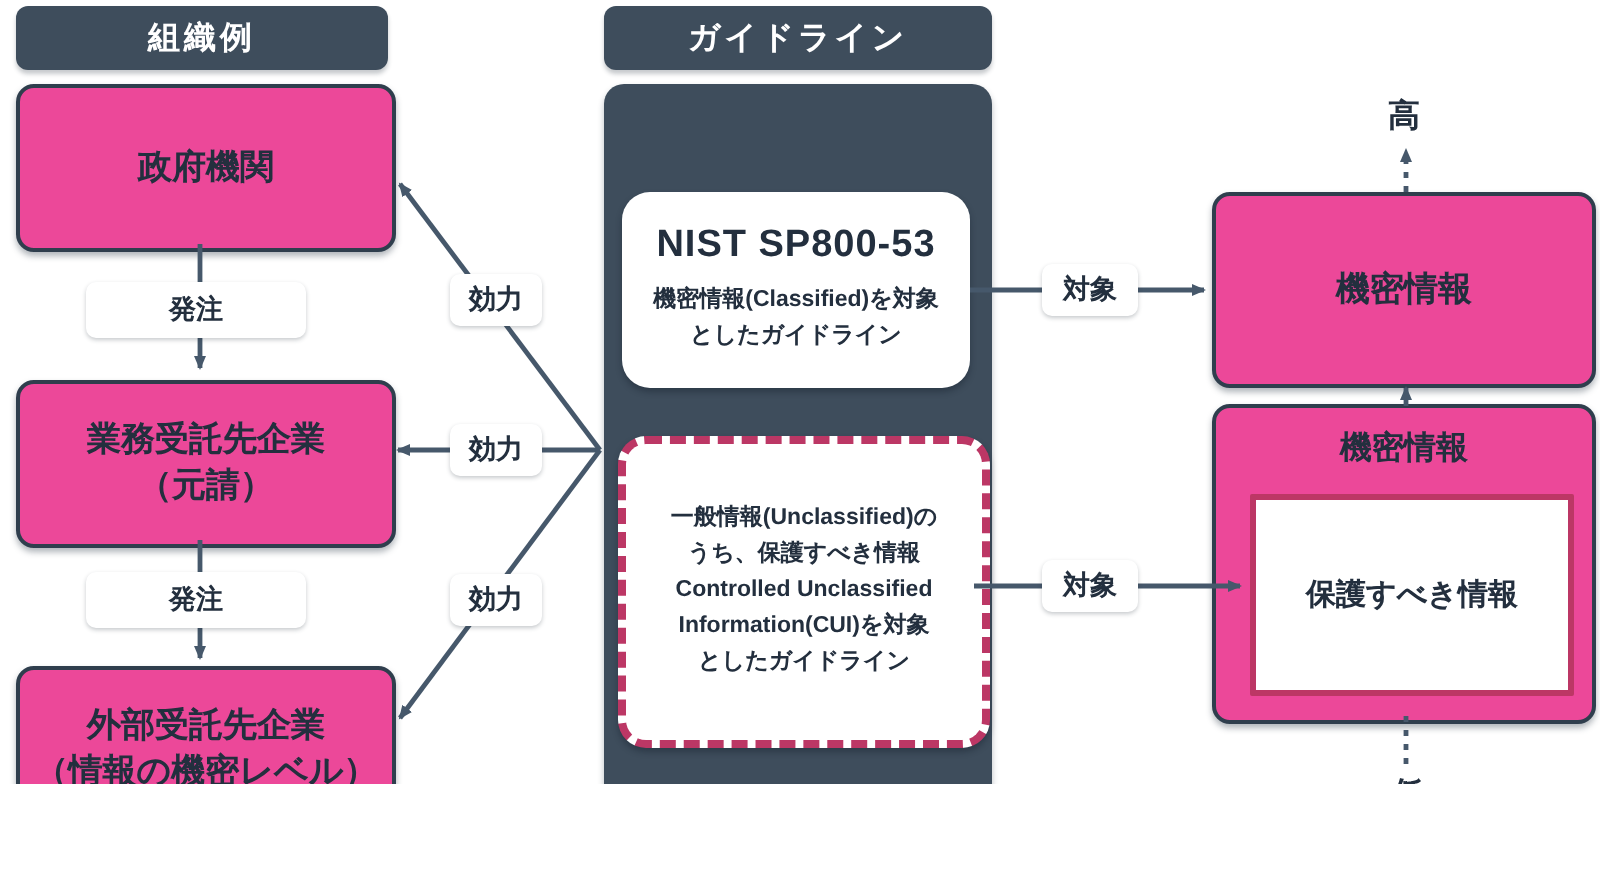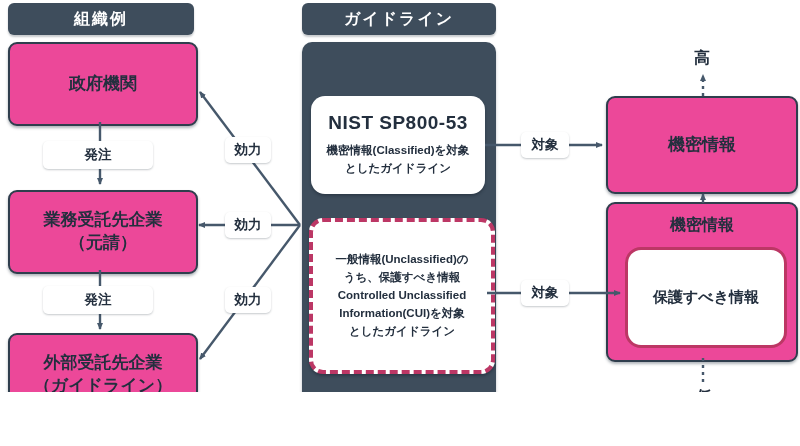--- a/index.html
+++ b/index.html
@@ -48,21 +48,21 @@
 
   
   #box-classified{left:606px;top:96px;width:188px;height:94px;font-size:17px;}
   #box-general{
     left:606px;top:202px;width:188px;height:156px;
     align-items:flex-start;justify-content:center;font-size:16px;
   }
   #general-label{position:absolute;top:10px;left:0;width:100%;text-align:center;}
   #box-protected{
     position:absolute;left:625px;top:247px;width:156px;height:95px;
-    background:#ffffff;border:3px solid #bc3765;border-radius:16px;
+    background:#ffffff;border:3px solid #bc3765;border-radius:1px;
     display:flex;align-items:center;justify-content:center;
     font-weight:bold;font-size:15px;
   }
   .level-cap{position:absolute;font-weight:bold;font-size:16px;color:#232f3e;}
   #cap-high{left:694px;top:48px;}
   #cap-low{left:696px;top:387px;}
 
   
   .chip{
     position:absolute;background:#ffffff;border-radius:5px;
@@ -91,21 +91,21 @@
 
 <div class="canvas">
 
   <div class="col-header" id="hdr-org">組織例</div>
   <div class="col-header" id="hdr-guide">ガイドライン</div>
 
   <div class="node" id="box-gov">政府機関</div>
   <div class="node multiline" id="box-prime">業務受託先企業
 （元請）</div>
   <div class="node multiline" id="box-supplier">外部受託先企業
-（ガイドライン）</div>
+（情報の機密レベル）</div>
 
   <div id="guide-container"></div>
   <div class="nist-box" id="box-nist53">
     <div class="nist-title">NIST SP800-53</div>
     <div class="nist-desc">機密情報(Classified)を対象
 としたガイドライン</div>
   </div>
   <div class="nist-box" id="box-nist171">
     <div class="nist-desc">一般情報(Unclassified)の
 うち、保護すべき情報

